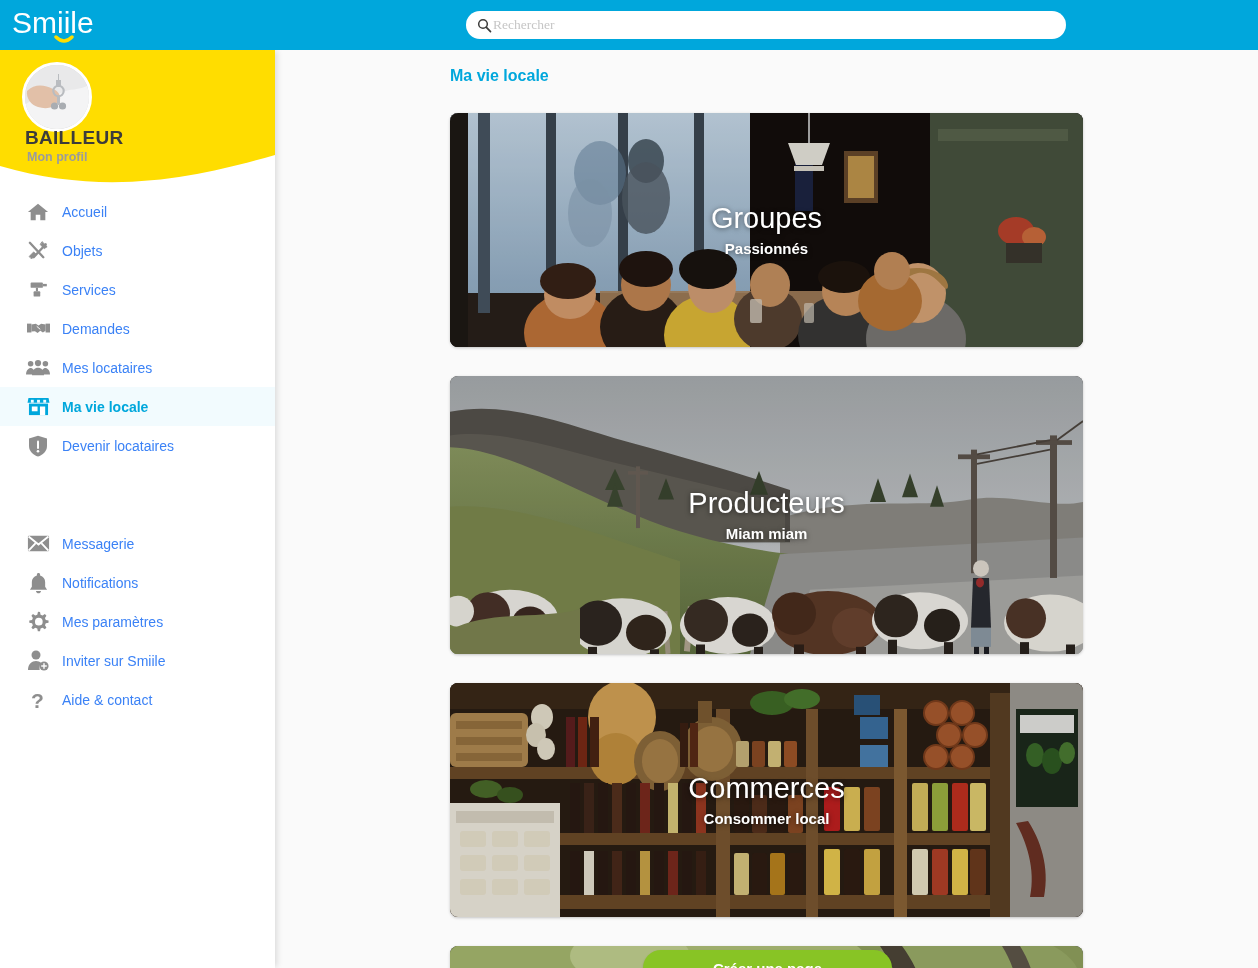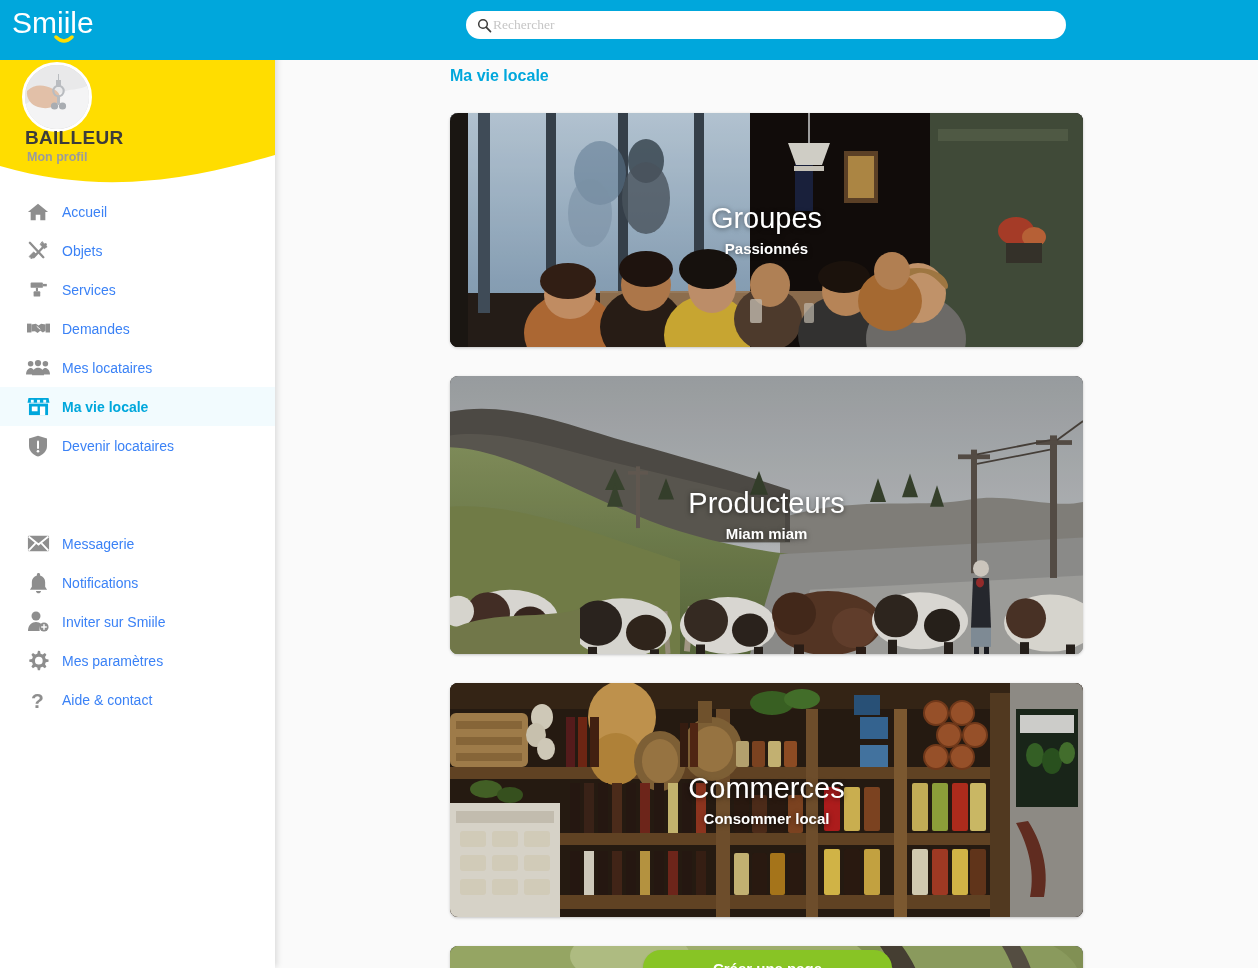--- a/index.html
+++ b/index.html
@@ -8,21 +8,21 @@
     height: 968px;
     overflow: hidden;
     font-family: "Liberation Sans", sans-serif;
     background: #fafafa;
   }
 
   
   #topbar {
     position: absolute;
     top: 0; left: 0;
-    width: 1258px; height: 60px;
+    width: 1258px; height: 50px;
     background: #00a7dc;
     z-index: 40;
   }
   #logo {
     position: absolute;
     left: 12px; top: 4px;
     width: 96px; height: 42px;
   }
   #logo svg { display: block; }
 
@@ -365,39 +365,39 @@
         <svg width="19" height="22" viewBox="0 0 20 22" fill="#8e8e8e">
           <path d="M10 0.5 C11 0.5 11.7 1.2 11.7 2.2 L11.7 3 C15 3.8 17 6.6 17 10 L17 15 L19 18.2 L1 18.2 L3 15 L3 10 C3 6.6 5 3.8 8.3 3 L8.3 2.2 C8.3 1.2 9 0.5 10 0.5 Z"></path>
           <path d="M7.3 19.4 C7.6 20.9 8.7 21.8 10 21.8 C11.3 21.8 12.4 20.9 12.7 19.4 Z"></path>
         </svg>
       </span>
       <span class="nav-label">Notifications</span>
     </a>
 
     <a class="nav-item">
       <span class="nav-icon">
+        <svg width="22" height="22" viewBox="0 0 24 24" fill="#8e8e8e">
+          <path d="M12 0.8 L14.2 1.1 L14.8 4.1 L17 5 L19.5 3.4 L21.2 5.1 L19.6 7.6 L20.5 9.8 L23.5 10.4 L23.5 12.8 L20.5 13.4 L19.6 15.6 L21.2 18.1 L19.5 19.8 L17 18.2 L14.8 19.1 L14.2 22.1 L11.8 22.1 L11.2 19.1 L9 18.2 L6.5 19.8 L4.8 18.1 L6.4 15.6 L5.5 13.4 L2.5 12.8 L2.5 10.4 L5.5 9.8 L6.4 7.6 L4.8 5.1 L6.5 3.4 L9 5 L11.2 4.1 Z"></path>
+          <circle cx="12.9" cy="11.6" r="4.2" fill="#ffffff"></circle>
+        </svg>
+      </span>
+      <span class="nav-label">Mes paramètres</span>
+    </a>
+
+    <a class="nav-item">
+      <span class="nav-icon">
         <svg width="22" height="21" viewBox="0 0 22 21" fill="#8e8e8e">
           <circle cx="9" cy="5" r="4.5"></circle>
           <path d="M1 20 C1 14 5 11 9 11 C11 11 13 11.8 14.5 13.2 C13 14.3 12.3 16 12.5 17.8 L12.7 20 Z"></path>
           <circle cx="17" cy="16" r="4.6" fill="#8e8e8e"></circle>
           <rect x="16.3" y="13.2" width="1.4" height="5.6" fill="#ffffff"></rect>
           <rect x="14.2" y="15.3" width="5.6" height="1.4" fill="#ffffff"></rect>
         </svg>
       </span>
       <span class="nav-label">Inviter sur Smiile</span>
-    </a>
-
-    <a class="nav-item">
-      <span class="nav-icon">
-        <svg width="22" height="22" viewBox="0 0 24 24" fill="#8e8e8e">
-          <path d="M12 0.8 L14.2 1.1 L14.8 4.1 L17 5 L19.5 3.4 L21.2 5.1 L19.6 7.6 L20.5 9.8 L23.5 10.4 L23.5 12.8 L20.5 13.4 L19.6 15.6 L21.2 18.1 L19.5 19.8 L17 18.2 L14.8 19.1 L14.2 22.1 L11.8 22.1 L11.2 19.1 L9 18.2 L6.5 19.8 L4.8 18.1 L6.4 15.6 L5.5 13.4 L2.5 12.8 L2.5 10.4 L5.5 9.8 L6.4 7.6 L4.8 5.1 L6.5 3.4 L9 5 L11.2 4.1 Z"></path>
-          <circle cx="12.9" cy="11.6" r="4.2" fill="#ffffff"></circle>
-        </svg>
-      </span>
-      <span class="nav-label">Mes paramètres</span>
     </a>
 
     <a class="nav-item">
       <span class="nav-icon">
         <svg width="16" height="22" viewBox="0 0 16 22">
           <text x="1" y="19" font-family="Liberation Sans, sans-serif" font-size="21" font-weight="bold" fill="#8e8e8e">?</text>
         </svg>
       </span>
       <span class="nav-label">Aide &amp; contact</span>
     </a>

